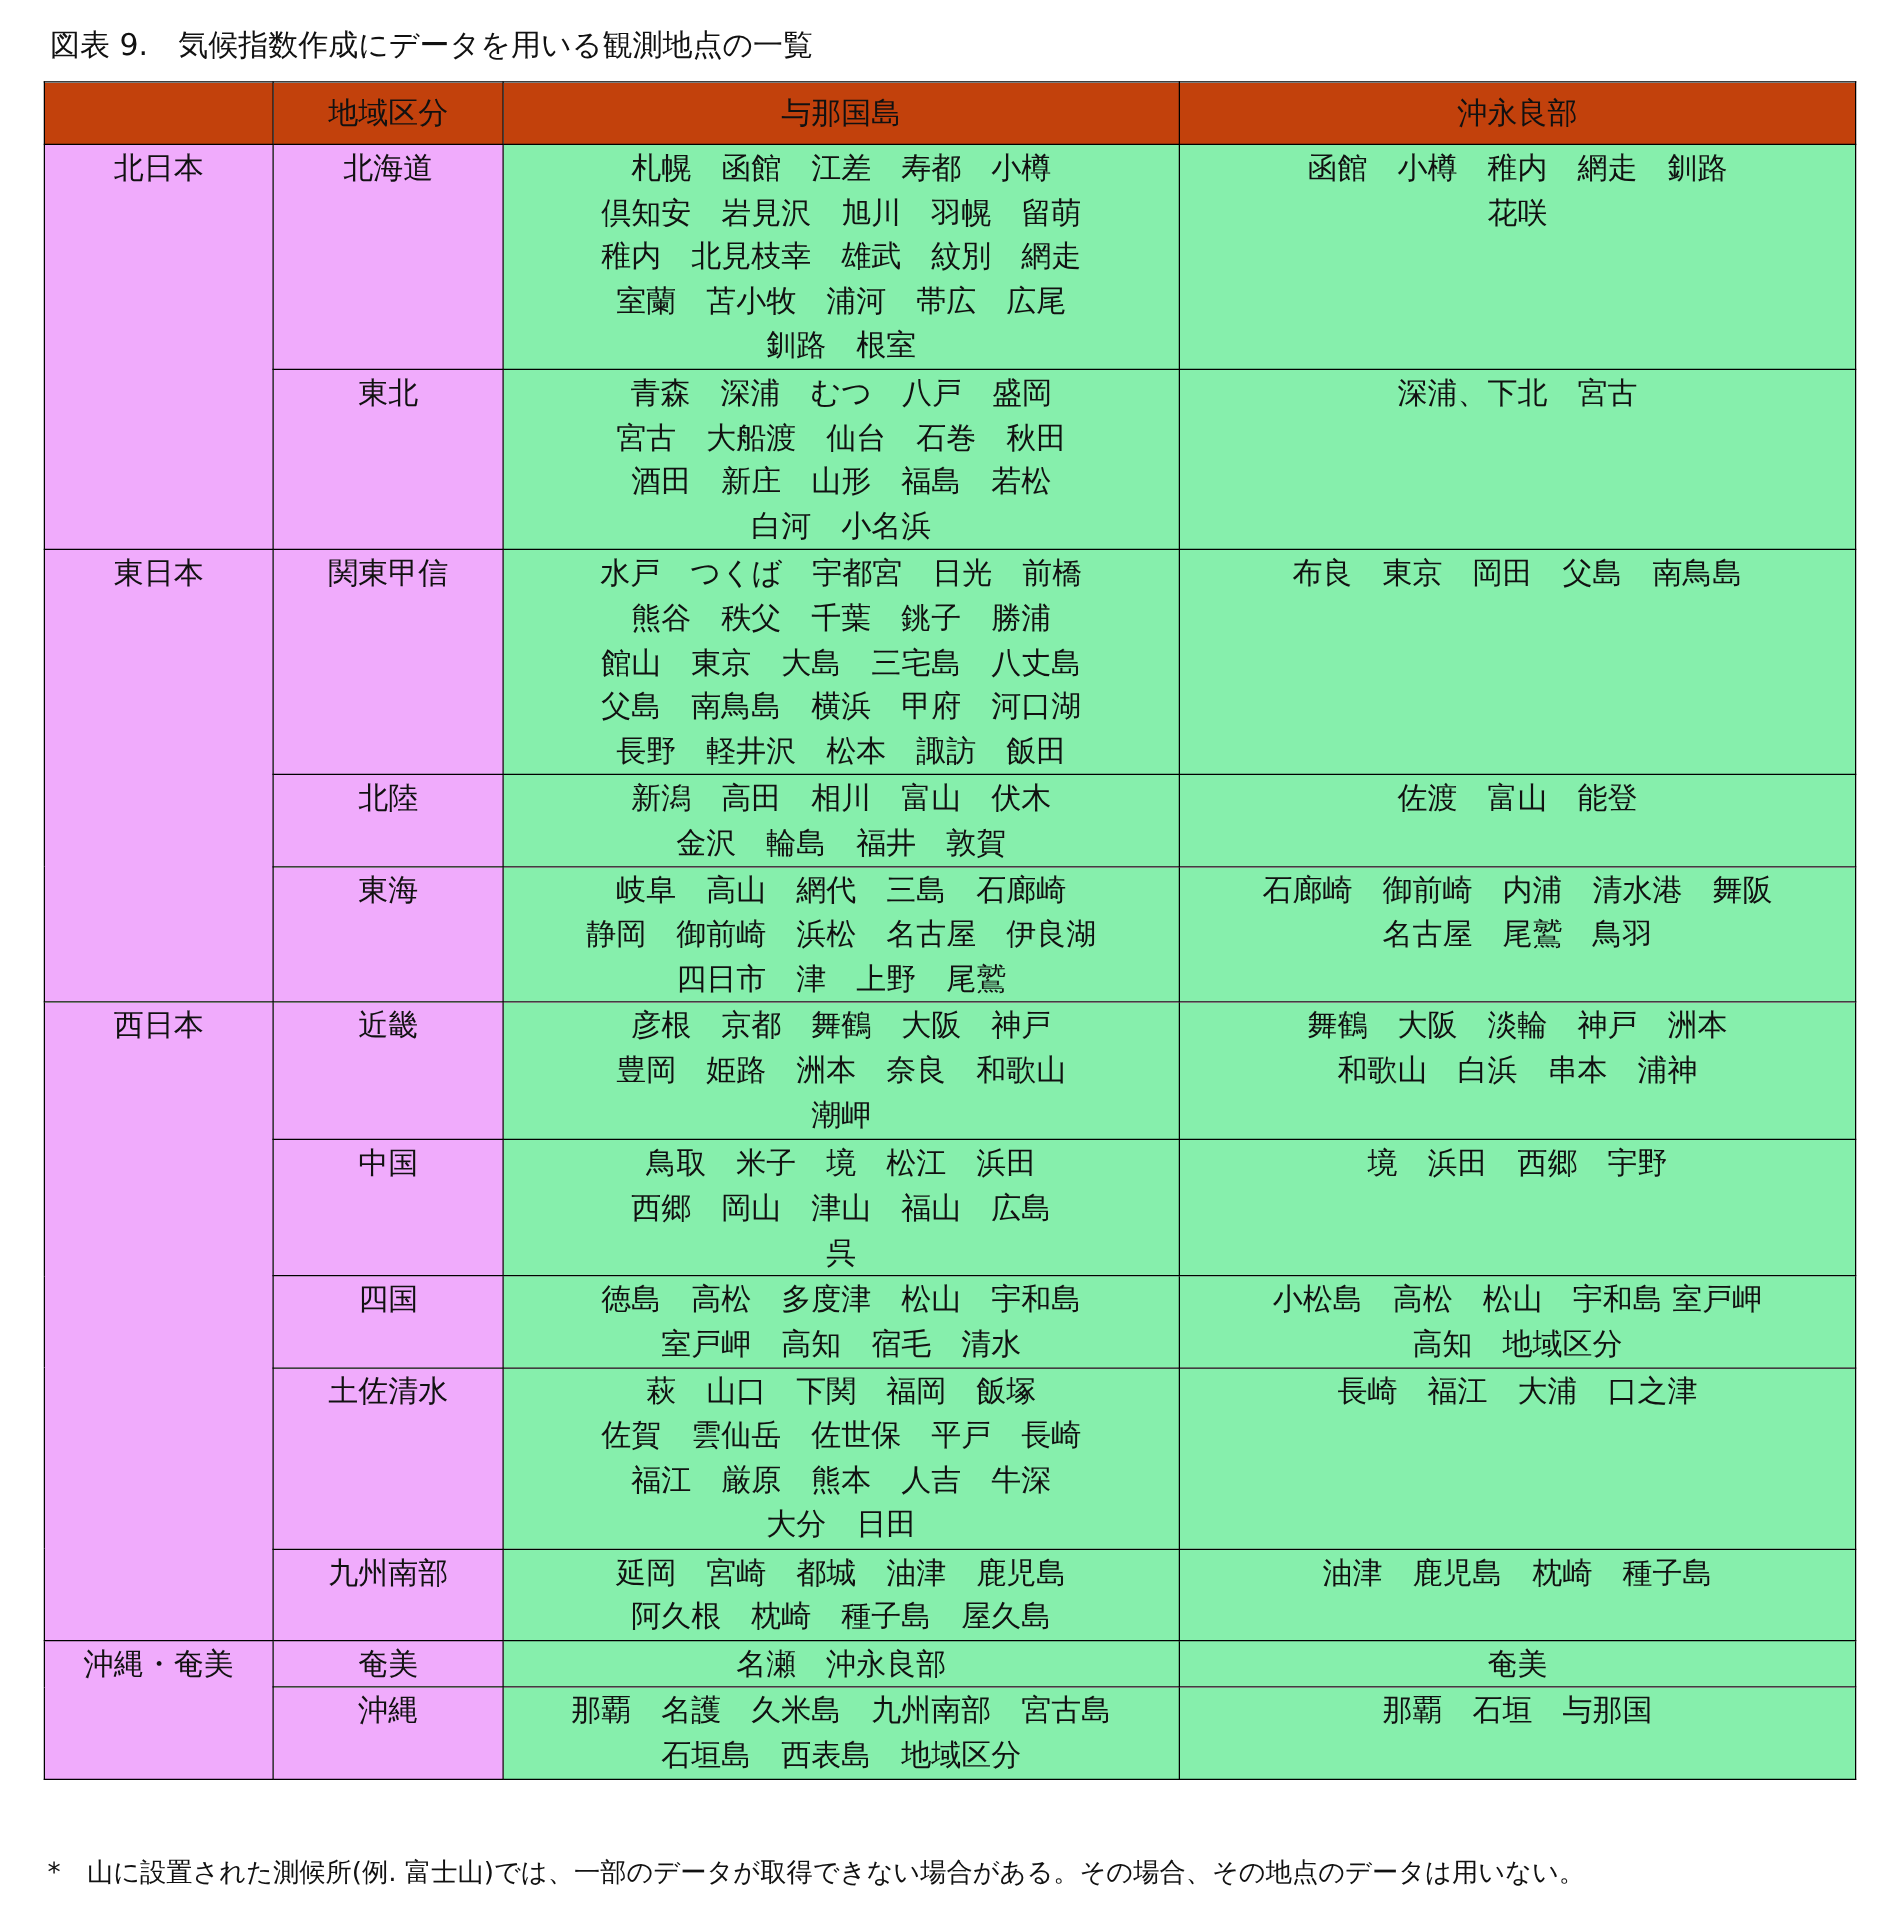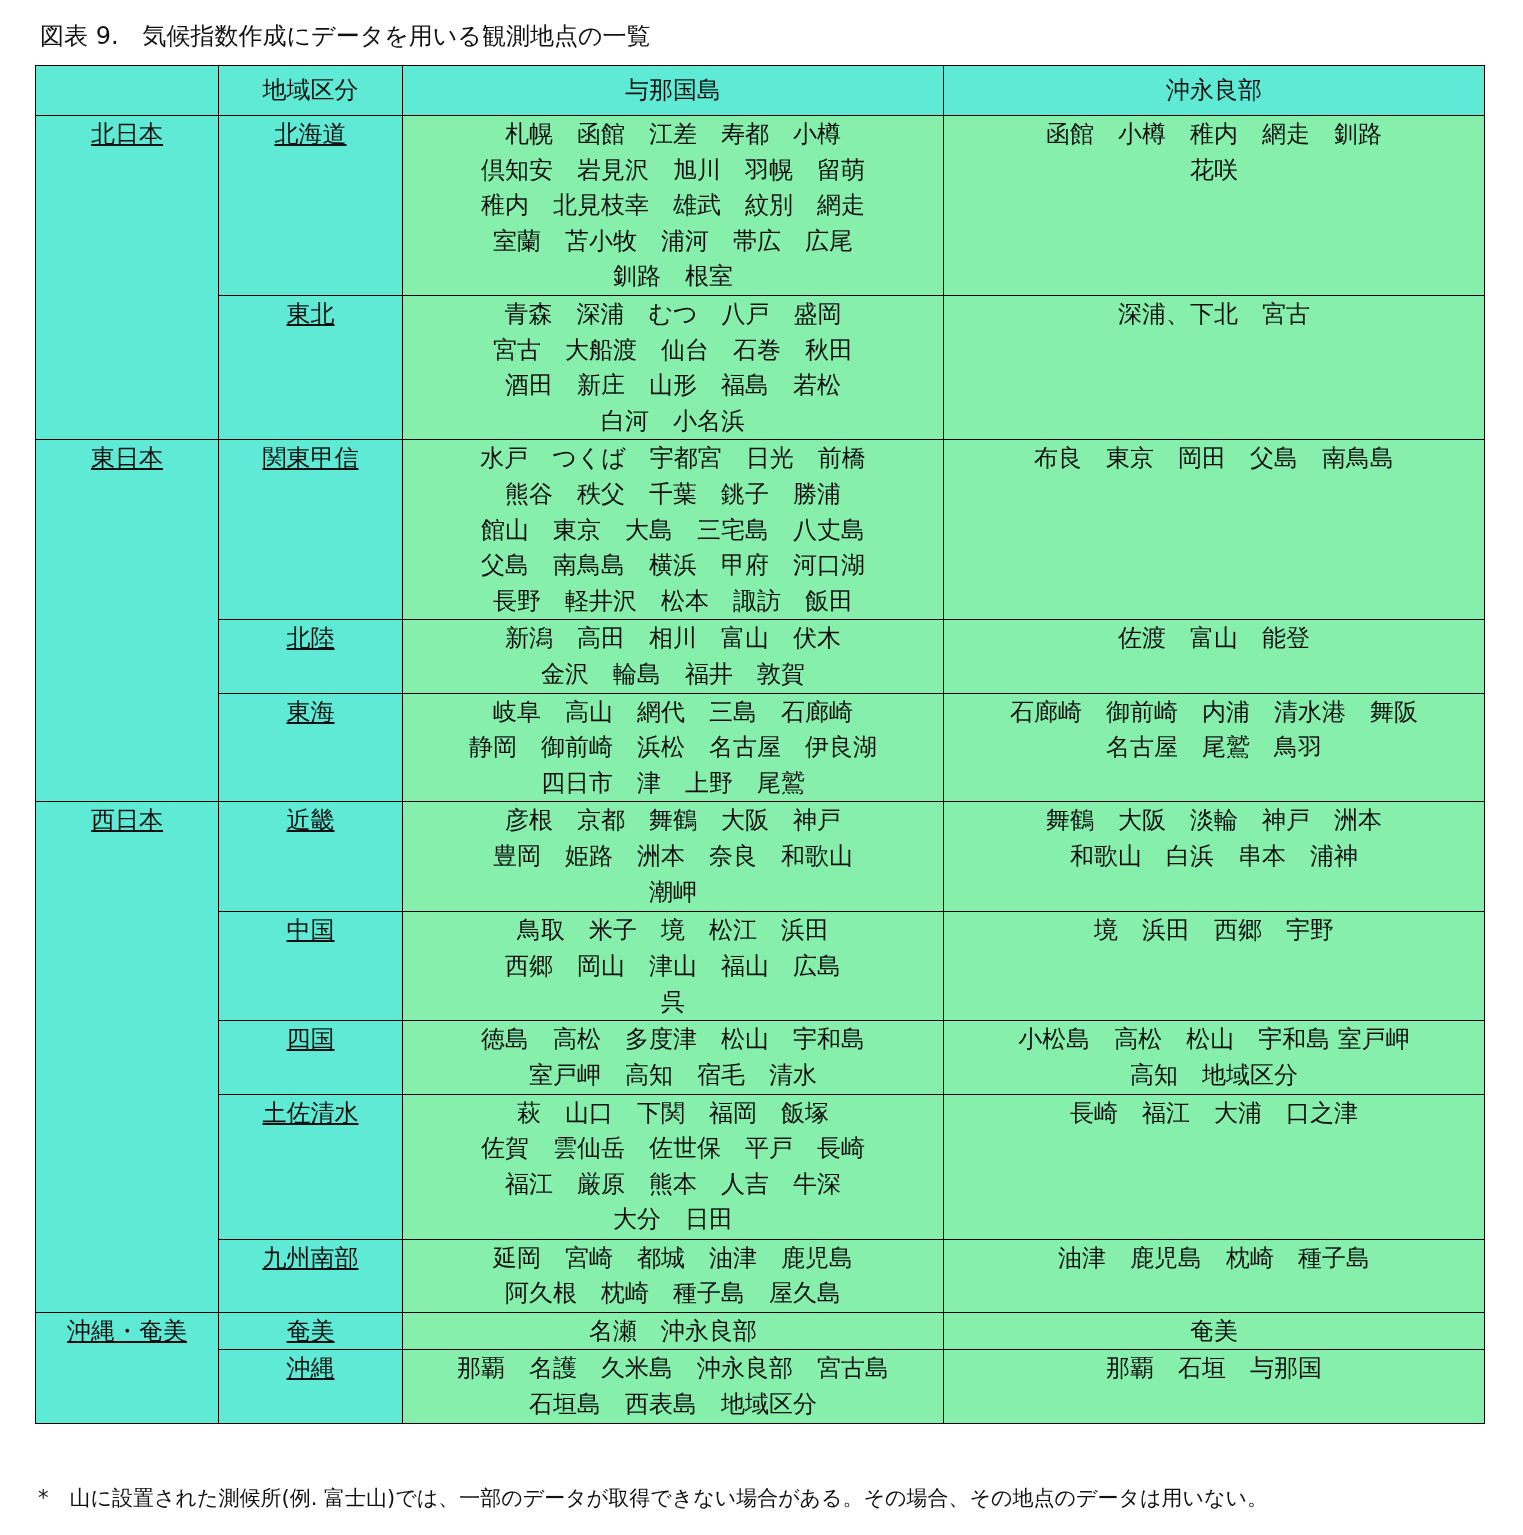--- a/index.html
+++ b/index.html
@@ -18,22 +18,22 @@
     border-collapse: collapse; table-layout: fixed;
     width: 1450px;
   }
   table.grid td, table.grid th {
     border: 1.5px solid #000000;
     vertical-align: top; text-align: center;
     font-size: 24px; line-height: 35.6px;
     font-weight: normal; padding: 0; padding-top: 1px;
     overflow: hidden;
   }
-  table.grid th { background: #5eead4; vertical-align: middle; }
-  td.region, td.area { background: #5eead4; text-decoration: underline; }
+  table.grid th { background: #c2410c; vertical-align: middle; }
+  td.region, td.area { background: #f0abfc; }
   td.list { background: #86efac; }
   .line { display: block; white-space: pre; }
   .notes {
     position: absolute; left: 38px; top: 1418px;
     font-size: 21px; line-height: 32px; white-space: pre;
   }
   .notes .n { display: block; }
 </style>
 </head>
 <body>
@@ -186,21 +186,21 @@
       <td class="list">
         <span class="line">名瀬　沖永良部</span>
       </td>
       <td class="list">
         <span class="line">奄美</span>
       </td>
     </tr>
     <tr style="height:74px">
       <td class="area">沖縄</td>
       <td class="list">
-        <span class="line">那覇　名護　久米島　沖永良部　宮古島</span>
+        <span class="line">那覇　名護　久米島　九州南部　宮古島</span>
         <span class="line">石垣島　西表島　地域区分</span>
       </td>
       <td class="list">
         <span class="line">那覇　石垣　与那国</span>
       </td>
     </tr>
   </tbody>
 </table>
 
 <div class="notes">

